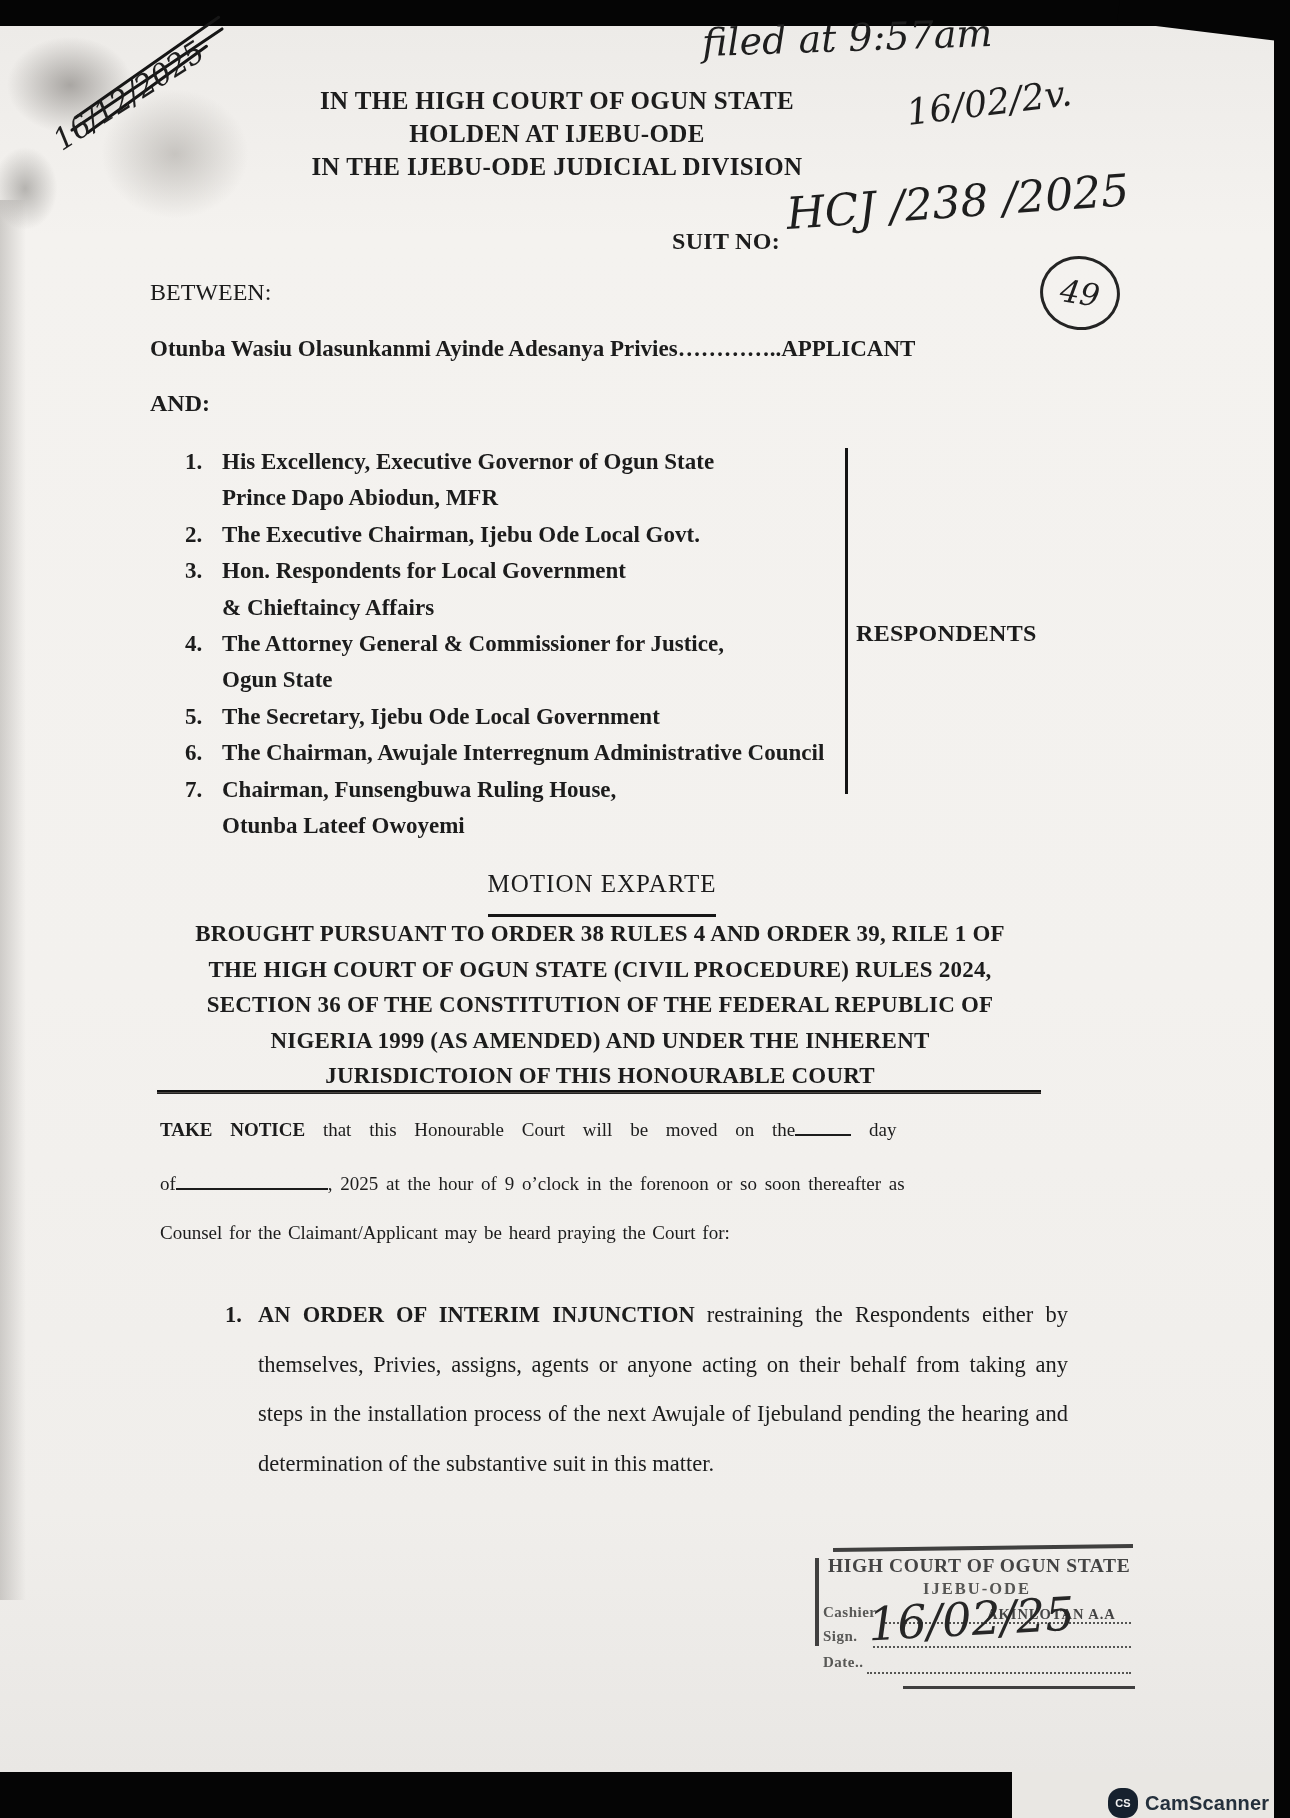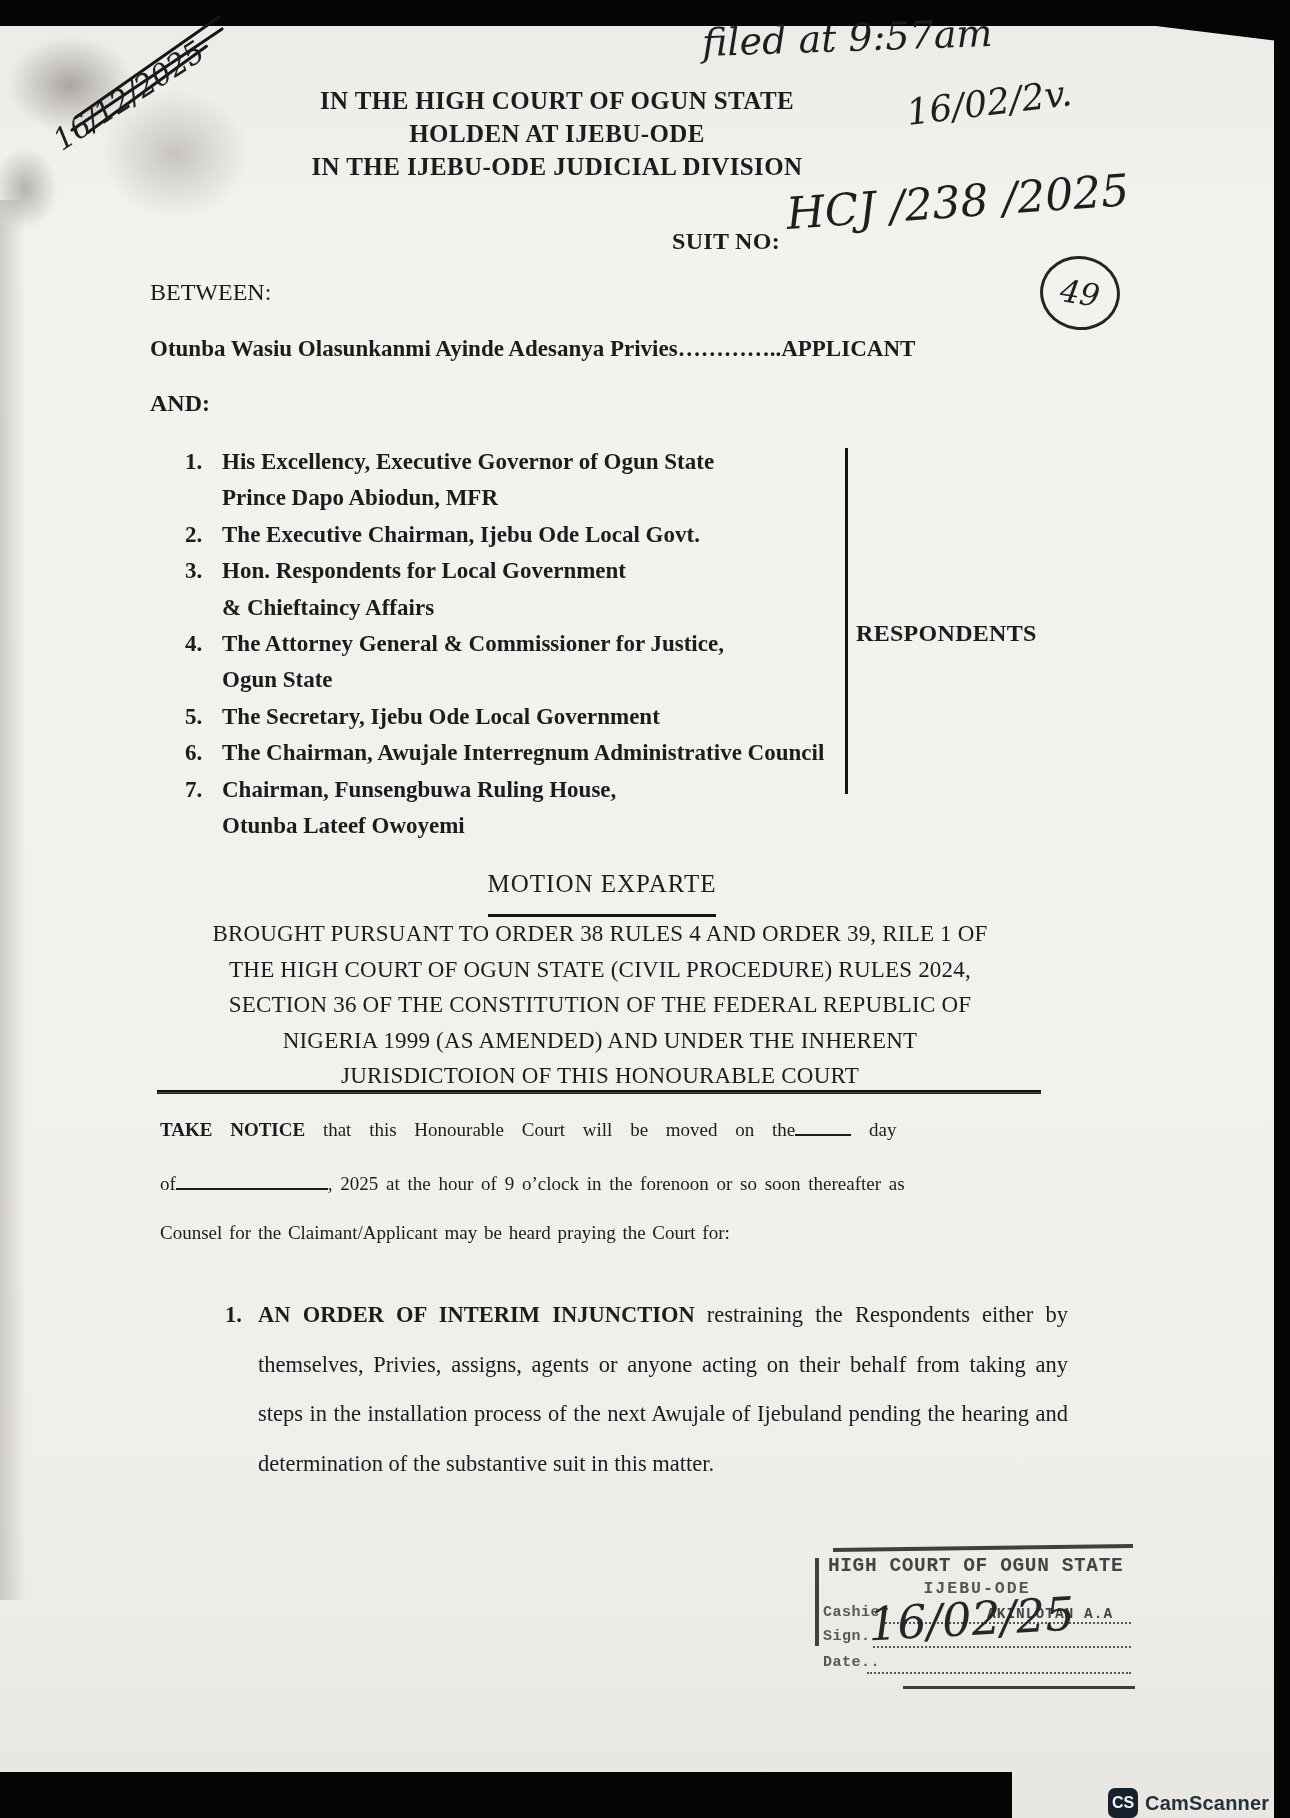--- a/index.html
+++ b/index.html
@@ -39,51 +39,51 @@
   .resplist{position:absolute;left:185px;top:444px;width:680px;font-size:23px;font-weight:bold;line-height:36.4px;}
   .resplist .num{display:inline-block;width:37px;}
   .resplist .cont{margin-left:37px;}
   .bracket{position:absolute;left:845px;top:448px;width:3px;height:346px;background:#141414;}
   .resplabel{left:856px;top:620px;font-size:24px;font-weight:bold;letter-spacing:.3px;}
 
   .motion{position:absolute;left:160px;top:870px;width:884px;text-align:center;}
   .motion span{display:inline-block;font-size:25px;font-weight:normal;letter-spacing:1px;
                border-bottom:3px solid #161616;padding-bottom:16px;}
   .pursuant{position:absolute;left:157px;top:916px;width:886px;text-align:center;
-            font-size:23px;font-weight:normal;line-height:35.6px;letter-spacing:.2px;}
+            font-size:23px;font-weight:bold;line-height:35.6px;letter-spacing:.2px;}
   .rule{position:absolute;left:157px;top:1090px;width:884px;height:4px;
         background:linear-gradient(180deg,#101010 45%,#55504c 55%,#101010);}
 
   .tn-line{position:absolute;left:160px;width:892px;font-size:19px;white-space:nowrap;}
   .tn1{top:1116px;word-spacing:13px;}
   .tn2{top:1170px;word-spacing:3px;}
   .tn3{top:1222px;word-spacing:2px;}
   .blank{display:inline-block;border-bottom:2.2px solid #1c1c1c;height:18px;vertical-align:baseline;}
   .blank-day{width:56px;}
   .blank-month{width:152px;}
 
   .prayer{position:absolute;left:225px;top:1290px;width:843px;font-size:22.5px;line-height:49.5px;}
   .prayer .pnum{position:absolute;left:0;top:0;}
   .prayer .ptext{display:block;margin-left:33px;text-align:justify;}
 
   .stamp{position:absolute;left:815px;top:1546px;width:324px;height:150px;color:#383838;
-         font-family:Liberation Mono, monospace;opacity:.93;}
+         font-family:Liberation Serif, serif;opacity:.93;}
   .stamp .topline{position:absolute;left:18px;top:0;width:300px;height:3.5px;background:#333;transform:rotate(-.8deg);}
   .stamp .leftbar{position:absolute;left:0;top:12px;width:3.5px;height:88px;background:#333;}
   .stamp .l1{position:absolute;left:13px;top:9px;font-size:19.5px;font-weight:bold;letter-spacing:.6px;white-space:nowrap;}
   .stamp .l2{position:absolute;left:0;top:33px;width:100%;text-align:center;font-size:16.5px;font-weight:bold;letter-spacing:2px;color:#4a4a48;}
   .stamp .nm{position:absolute;left:172px;top:60px;font-size:14.5px;font-weight:bold;letter-spacing:1px;}
   .stamp .lab{position:absolute;font-size:15px;font-weight:bold;color:#4d4d4b;letter-spacing:.5px;}
   .stamp .dots{position:absolute;border-bottom:2.5px dotted #4a4a48;height:0;}
   .stamp .botline{position:absolute;left:88px;top:140px;width:232px;height:2.5px;background:#333;}
   .stamp-hand{left:868px;top:1592px;font-size:46px;transform:rotate(-3deg);color:#262626;}
 
   .cam{position:absolute;left:1108px;top:1788px;display:flex;align-items:center;gap:7px;}
-  .cam .logo{width:30px;height:30px;background:#16212e;border-radius:7px;color:#f2f2f2;
-             font-family:"Liberation Sans",sans-serif;font-weight:bold;font-size:16px;
+  .cam .logo{width:30px;height:30px;background:#16212e;border-radius:13px;color:#f2f2f2;
+             font-family:"Liberation Sans",sans-serif;font-weight:bold;font-size:11px;
              display:flex;align-items:center;justify-content:center;}
   .cam .txt{font-family:"Liberation Sans",sans-serif;font-size:20px;color:#24303c;font-weight:bold;letter-spacing:.2px;}
 </style>
 </head>
 <body>
 
 <div class="screen">
 
   <div class="paper"></div>
   <div class="smudge-tl"></div>

